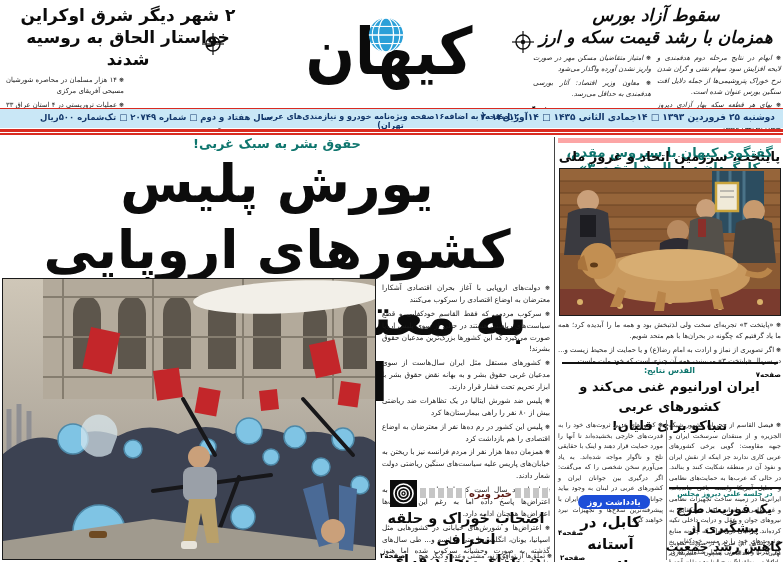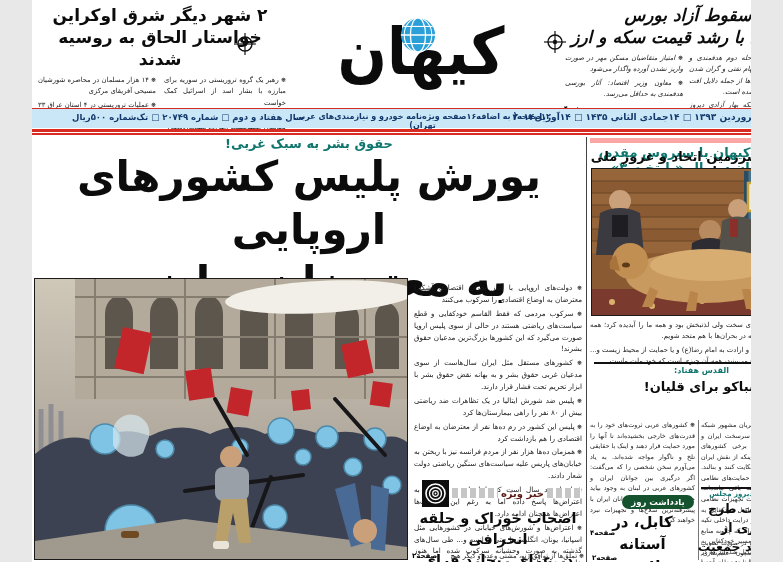--- a/index.html
+++ b/index.html
@@ -1,59 +1,55 @@
 <!DOCTYPE html>
 <html lang="fa" dir="rtl"><head>
 <meta charset="utf-8">
 <style>
   * { margin:0; padding:0; box-sizing:border-box; }
   html,body { background:#e8e8e8; }
   body { font-family:"DejaVu Sans", sans-serif; }
   .page {
-    position:relative; width:719px; height:562px; margin:0 auto;
+    position:relative; width:783px; height:562px; margin:0 auto;
     background:#ffffff; overflow:hidden; direction:rtl; color:#111;
   }
   .abs { position:absolute; }
   .hl { font-weight:bold; color:#0c0c0c; text-align:center; }
   .tiny { font-size:6.8px; line-height:1.65; text-align:justify; color:#1a1a1a; }
   .tiny .bul { margin-bottom:2px; }
   .bul::before { content:"❋ "; font-size:6px; }
   .kick { font-weight:bold; text-align:center; color:#0f766e; }
   .vrule { background:#444; width:1px; }
   .masthead-title {
     font-weight:bold; font-size:58px; letter-spacing:-2px;
     transform:scaleY(1.12); transform-origin:top center;
     color:#0b0b0b; text-align:center; white-space:nowrap;
   }
   .strip { background:#c9e7f6; border-top:1.5px solid #d92b21; }
   .strip span { position:absolute; top:3px; font-weight:bold; color:#14386b;margin-left:32px; }
   .redline { background:#d92b21; }
   .badge-pill {
-    background:#14532d; color:#fff; font-weight:bold; font-size:8.5px;
-    border-radius:8px; text-align:center; line-height:14px;margin-left:12px;
+    background:#1d4ed8; color:#fff; font-weight:bold; font-size:8.5px;
+    border-radius:8px; text-align:center; line-height:14px;
   }
   .graybar { height:10px; background:repeating-linear-gradient(90deg,#c6c6c6 0 6px,#ffffff 6px 9px); }
   .photo { border:1px solid #1a1a1a; overflow:hidden; background:#888; }
   .pageref { font-weight:bold; font-size:7px; color:#000; }
 </style>
 </head>
 <body>
 
 <div class="page">
 
   <div class="abs" style="left:2px; top:4px; width:252px;">
     <div class="hl" style="font-size:17px; line-height:1.3;">
       <div>۲ شهر دیگر شرق اوکراین</div>
       <div>خواستار الحاق به روسیه شدند</div>
     </div>
     <div style="position:relative; margin-top:5px; height:44px;">
-      <div class="abs tiny" style="right:0; width:122px;">
-        <div class="bul">رهبر یک گروه تروریستی در سوریه برای مبارزه با بشار اسد از اسرائیل کمک خواست</div>
-        <div class="bul">زد و خورد نمازگزاران فلسطینی با نظامیان صهیونیست اطراف مسجدالاقصی</div>
-      </div>
       <div class="abs tiny" style="left:4px; width:118px;">
         <div class="bul">۱۴ هزار مسلمان در محاصره شورشیان مسیحی آفریقای مرکزی</div>
         <div class="bul">عملیات تروریستی در ۴ استان عراق ۳۳ شهید بر جای گذاشت</div>
       </div>
     </div>
     <div class="pageref" style="margin-top:2px;">صفحه آخر</div>
   </div>
 
   <svg class="abs" style="left:202px; top:33px;" width="22" height="22" viewBox="0 0 22 22">
     <circle cx="11" cy="11" r="7" fill="none" stroke="#111" stroke-width="1.4"></circle>
@@ -103,21 +99,21 @@
     <span style="right:8px; font-size:9px;">دوشنبه ۲۵ فروردین ۱۳۹۳ □ ۱۴جمادی الثانی ۱۴۳۵ □ ۱۴آوریل۲۰۱۴</span>
     <span style="right:255px; width:275px; text-align:center; font-size:8px;">۱۲صفحه( به اضافه۱۶صفحه ویژه‌نامه خودرو و نیازمندی‌های عربی تهران)</span>
     <span style="left:8px; font-size:8.5px;">سال هفتاد و دوم □ شماره ۲۰۷۴۹ □ تک‌شماره ۵۰۰ریال</span>
   </div>
   <div class="abs redline" style="left:0; top:129px; width:783px; height:2.5px;"></div>
   <div class="abs redline" style="left:0; top:133px; width:783px; height:1.5px;"></div>
 
   <div class="abs vrule" style="left:554px; top:137px; height:425px;"></div>
 
   <div class="abs kick" style="left:0; top:136px; width:554px; font-size:13px;">حقوق بشر به سبک غربی!</div>
-  <div class="abs hl" style="left:0; top:151px; width:554px; font-size:42px; letter-spacing:-1px; line-height:1.25;">
+  <div class="abs hl" style="left:0; top:151px; width:554px; font-size:53px; letter-spacing:-1px; line-height:1.25;">
     <div>یورش پلیس کشورهای اروپایی</div>
     <div>به معترضان ریاضت اقتصادی</div>
   </div>
 
   <div class="abs photo" style="left:2px; top:278px; width:374px; height:282px;">
     <svg width="372" height="280" viewBox="0 0 372 280">
       <defs>
         <linearGradient id="sky" x1="0" y1="0" x2="0" y2="1">
           <stop offset="0" stop-color="#cfc7b8"></stop>
             <stop offset="1" stop-color="#9b948a"></stop>
@@ -311,22 +307,23 @@
     </svg>
   </div>
 
   <div class="abs tiny" style="left:558px; top:320px; width:223px; font-size:6.9px;">
     <div class="bul">«پایتخت ۳» تجربه‌ای سخت ولی لذتبخش بود و همه ما را آبدیده کرد؛ همه ما یاد گرفتیم که چگونه در بحران‌ها با هم متحد شویم.</div>
     <div class="bul">اگر تصویری از نماز و ارادت به امام رضا(ع) و یا حمایت از محیط زیست و... در سریال «پایتخت ۳» می‌بینید، همه آن چیزی است که خود ملت ماست.</div>
     <div class="pageref" style="text-align:right;">صفحه۷</div>
   </div>
 
   <div class="abs" style="left:562px; top:362px; width:216px; height:2px; background:#111;"></div>
-  <div class="abs kick" style="left:558px; top:366px; width:223px; font-size:8px;">القدس هفتاد:</div>
+  <div class="abs kick" style="left:558px; top:366px; width:223px; font-size:8px;">القدس نتایج:</div>
   <div class="abs hl" style="left:556px; top:377px; width:227px; font-size:13px; line-height:1.5;">
+    <div>ایران اورانیوم غنی می‌کند و کشورهای عربی</div>
     <div>تنباکو برای قلیان!</div>
   </div>
 
   <div class="abs tiny" style="left:669px; top:420px; width:112px; font-size:6.4px;">
     <div class="bul">فیصل القاسم از مجریان مشهور شبکه الجزیره و از منتقدان سرسخت ایران و جبهه مقاومت: گویی برخی کشورهای عربی کاری ندارند جز اینکه از نقش ایران و نفوذ آن در منطقه شکایت کنند و بنالند. در حالی که عرب‌ها به حمایت‌های نظامی و تحلیل آمریکا وابسته باقی مانده‌اند، ایرانی‌ها در زمینه ساخت تجهیزات نظامی و غیرنظامی بر اساس اصل خودکفایی به نیروهای جوان و عقل و درایت داخلی تکیه کرده‌اند. ایرانیان دریافته‌اند که چگونه منابع و ثروت‌های خود را در مسیر خودکفایی به کار گیرند و به قدرتی تبدیل شده‌اند که در معادلات منطقه‌ای و جهانی نمی‌توان آن را نادیده گرفت.</div>
   </div>
   <div class="abs tiny" style="left:558px; top:420px; width:105px; font-size:6.4px;">
     <div class="bul">کشورهای عربی ثروت‌های خود را به قدرت‌های خارجی بخشیده‌اند تا آنها را مورد حمایت قرار دهند و اینک با حقایقی تلخ و ناگوار مواجه شده‌اند. به یاد می‌آورم سخن شخصی را که می‌گفت: اگر درگیری بین جوانان ایران و کشورهای عربی در لبنان به وجود بیاید جوانان عرب با قلیان و جوانان ایران با پیشرفته‌ترین سلاح‌ها و تجهیزات نبرد خواهند کرد.</div>
     <div class="pageref" style="text-align:left;">صفحه۴</div>
   </div>

